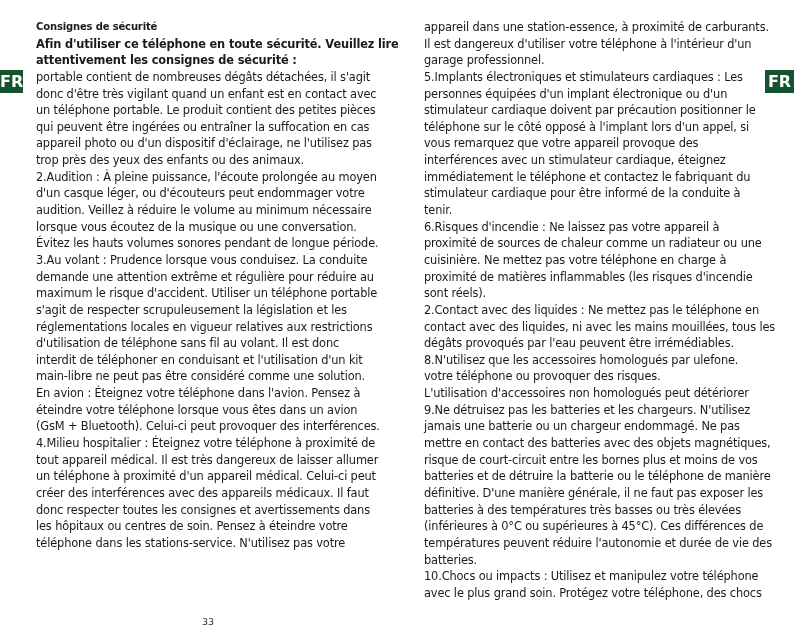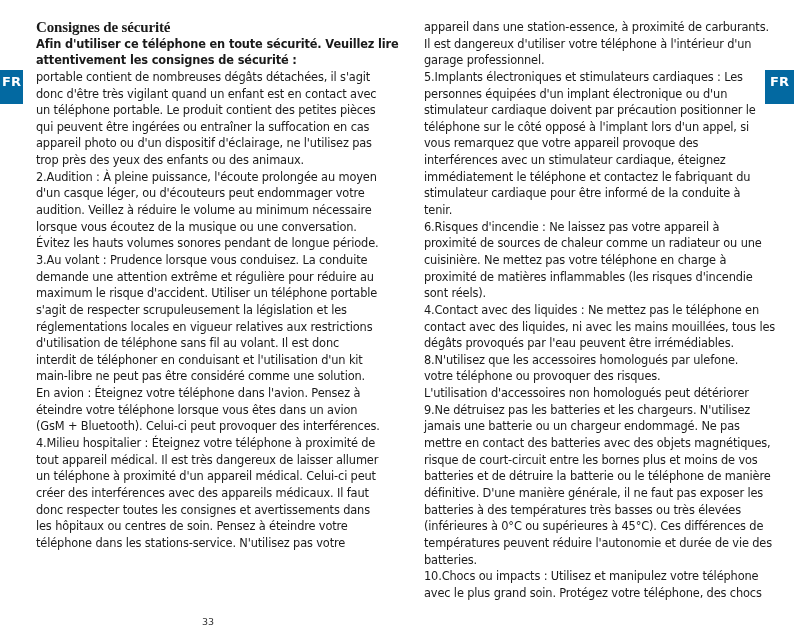--- a/index.html
+++ b/index.html
@@ -11,25 +11,25 @@
   .page-left { left: 0; width: 397px; }
   .page-right { left: 397px; width: 397px; }
   .content {
     position: absolute; top: 19px;
     font-size: 11.4px; line-height: 16.65px; letter-spacing: -0.15px;
     white-space: nowrap;
   }
   .page-left .content { left: 36px; width: 360px; }
   .page-right .content { left: 27px; width: 360px; }
   .line { display: block; height: 16.65px; }
-  .title { font-weight: bold; font-size: 15px; font-family: Liberation Serif, serif; }
+  .title { font-weight: bold; font-size: 10px; }
   .bold { font-weight: bold; }
   .lang-tab {
-    position: absolute; top: 70px; height: 34px; background: #0369a1; color: #ffffff;
-    font-family: "DejaVu Sans", sans-serif; font-weight: bold; font-size: 13px;
+    position: absolute; top: 70px; height: 23px; background: #14532d; color: #ffffff;
+    font-family: "DejaVu Sans", sans-serif; font-weight: bold; font-size: 16px;
     line-height: 23px; text-align: center;
   }
   .lang-tab-left { left: 0; width: 23px; }
   .lang-tab-right { left: 765px; width: 29px; }
   .page-number {
     position: absolute; top: 616px; width: 30px; text-align: right;
     font-size: 9.5px; color: #333333;
   }
   .page-left .page-number { left: 184px; }
   .page-right .page-number { left: 183px; margin-top: 24px; }
@@ -89,21 +89,21 @@
       <span class="line">vous remarquez que votre appareil provoque des</span>
       <span class="line">interférences avec un stimulateur cardiaque, éteignez</span>
       <span class="line">immédiatement le téléphone et contactez le fabriquant du</span>
       <span class="line">stimulateur cardiaque pour être informé de la conduite à</span>
       <span class="line">tenir.</span>
       <span class="line">6.Risques d'incendie : Ne laissez pas votre appareil à</span>
       <span class="line">proximité de sources de chaleur comme un radiateur ou une</span>
       <span class="line">cuisinière. Ne mettez pas votre téléphone en charge à</span>
       <span class="line">proximité de matières inflammables (les risques d'incendie</span>
       <span class="line">sont réels).</span>
-      <span class="line">4.Contact avec des liquides : Ne mettez pas le téléphone en</span>
+      <span class="line">2.Contact avec des liquides : Ne mettez pas le téléphone en</span>
       <span class="line">contact avec des liquides, ni avec les mains mouillées, tous les</span>
       <span class="line">dégâts provoqués par l'eau peuvent être irrémédiables.</span>
       <span class="line">8.N'utilisez que les accessoires homologués par ulefone.</span>
       <span class="line">votre téléphone ou provoquer des risques.</span>
       <span class="line">L'utilisation d'accessoires non homologués peut détériorer</span>
       <span class="line">9.Ne détruisez pas les batteries et les chargeurs. N'utilisez</span>
       <span class="line">jamais une batterie ou un chargeur endommagé. Ne pas</span>
       <span class="line">mettre en contact des batteries avec des objets magnétiques,</span>
       <span class="line">risque de court-circuit entre les bornes plus et moins de vos</span>
       <span class="line">batteries et de détruire la batterie ou le téléphone de manière</span>

